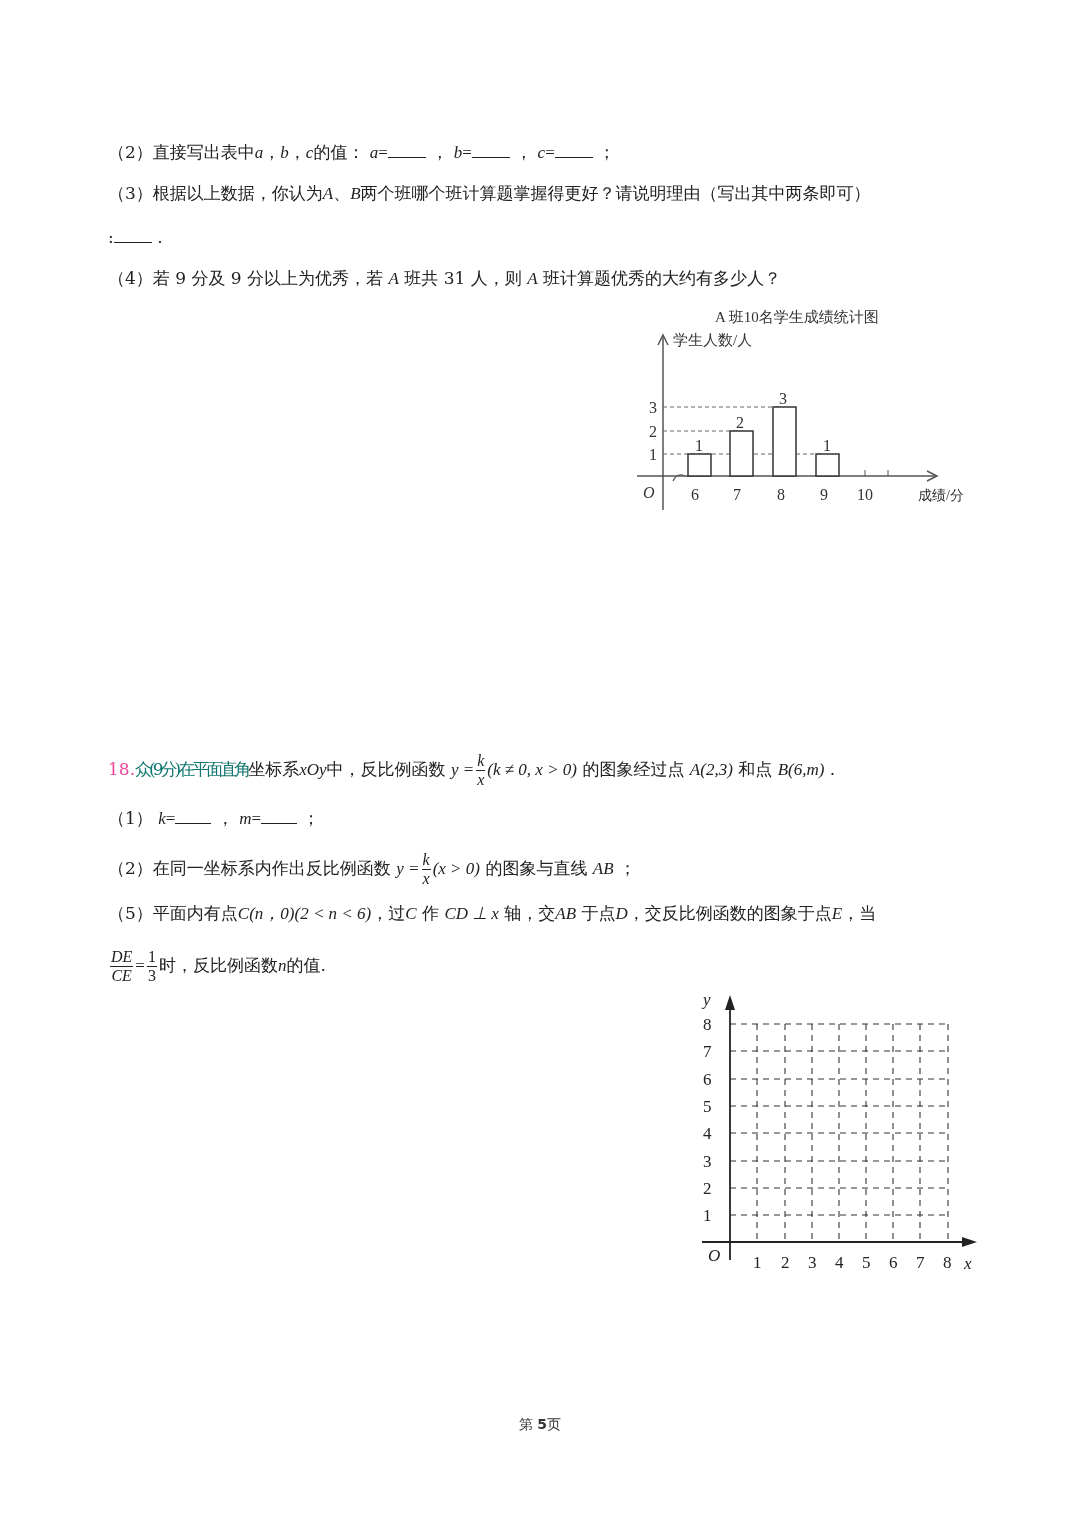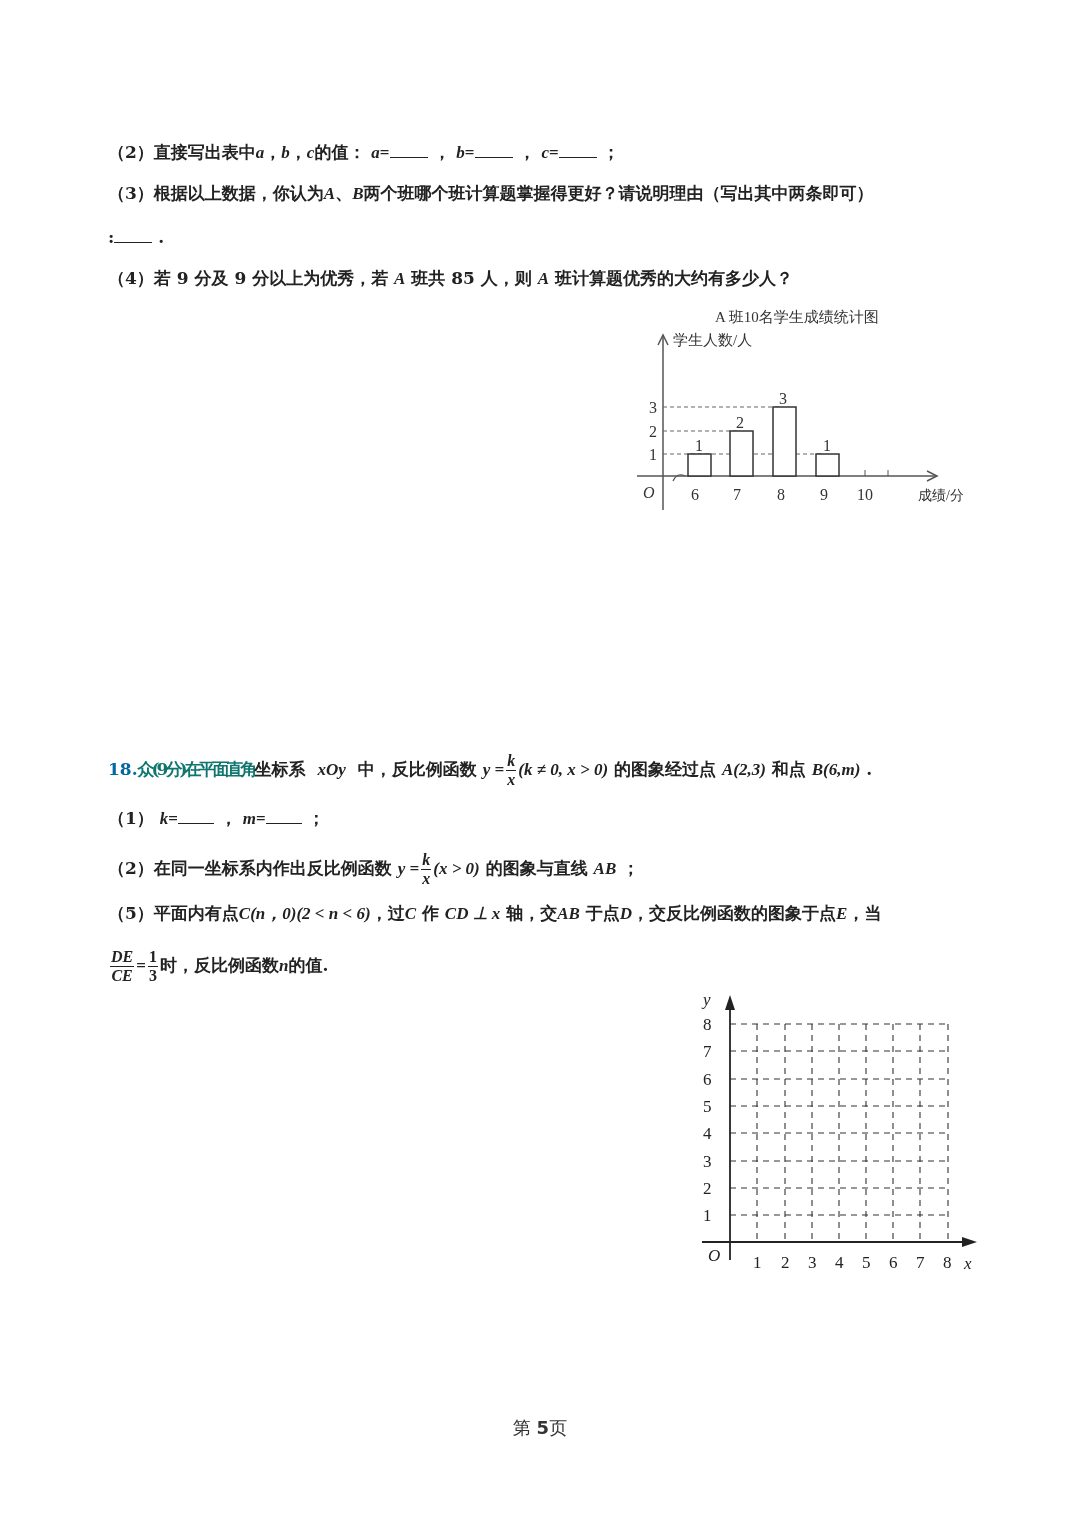--- a/index.html
+++ b/index.html
@@ -1,26 +1,26 @@
 <!DOCTYPE html>
 <html><head>
 <meta charset="utf-8">
 <style>
   html, body { margin:0; padding:0; background:#ffffff; }
   body { width:1080px; height:1527px; position:relative; overflow:hidden;
          font-family:"DejaVu Serif","Liberation Serif",serif; color:#222; }
-  .line { position:absolute; left:108px; font-size:17px; white-space:nowrap; line-height:24px;font-weight:bold; }
+  .line { position:absolute; left:108px; font-size:17px; white-space:nowrap; line-height:24px; }
   .it { font-style:italic; font-family:"Liberation Serif",serif; }
   .blank { display:inline-block; border-bottom:1.5px solid #222; height:18px; vertical-align:baseline; }
   .frac { display:inline-flex; flex-direction:column; align-items:center; vertical-align:middle; margin:0 2px; font-family:"Liberation Serif",serif; font-style:italic; font-size:16px; line-height:18px; }
   .frac .num { border-bottom:1px solid #222; padding:0 1px; }
   .frac .up { font-style:normal; }
   .serif { font-family:"Liberation Serif",serif; }
   svg text { font-family:"Liberation Serif",serif; }
-  .footer { position:absolute; left:0; width:1080px; top:1416px; text-align:center; font-size:18px; font-family:"DejaVu Sans",sans-serif; color:#333; }
+  .footer { position:absolute; left:0; width:1080px; top:1416px; text-align:center; font-size:14px; font-family:"DejaVu Sans",sans-serif; color:#333; }
   .footer b { font-weight:bold; }
 </style>
 </head>
 <body>
 
 <div class="line" style="top:139px;">
   <span>（2）直接写出表中</span><span class="it">a</span><span>，</span><span class="it">b</span><span>，</span><span class="it">c</span><span>的值：</span>
   <span class="it">a</span><span class="serif">=</span><span class="blank" style="width:38px;"></span>
   <span>，</span>
   <span class="it">b</span><span class="serif">=</span><span class="blank" style="width:38px;"></span>
@@ -31,21 +31,21 @@
 
 <div class="line" style="top:181px;text-align:right;">
   <span>（3）根据以上数据，你认为</span><span class="it">A</span><span>、</span><span class="it">B</span><span>两个班哪个班计算题掌握得更好？请说明理由（写出其中两条即可）</span>
 </div>
 <div class="line" style="top:224px;">
   <span>:</span><span class="blank" style="width:38px;"></span>
   <span>.</span>
 </div>
 
 <div class="line" style="top:266px;">
-  <span>（4）若 9 分及 9 分以上为优秀，若</span> <span class="it">A</span> <span>班共 85 人，则</span> <span class="it">A</span> <span>班计算题优秀的大约有多少人？</span>
+  <span>（4）若 9 分及 9 分以上为优秀，若</span> <span class="it">A</span> <span>班共 31 人，则</span> <span class="it">A</span> <span>班计算题优秀的大约有多少人？</span>
 </div>
 
 <svg style="position:absolute;left:625px;top:300px;" width="360" height="215" viewBox="0 0 360 215">
   <text x="90" y="22" font-size="15" fill="#333" font-family="DejaVu Sans,sans-serif">A 班10名学生成绩统计图</text>
 
   <line x1="38" y1="35" x2="38" y2="210" stroke="#555" stroke-width="1.5"></line>
   <polyline points="33,45 38,35 43,45" fill="none" stroke="#555" stroke-width="1.5"></polyline>
   <text x="48" y="45" font-size="15" fill="#333" font-family="DejaVu Sans,sans-serif">学生人数/人</text>
 
   <line x1="12" y1="176" x2="312" y2="176" stroke="#555" stroke-width="1.5"></line>
@@ -75,21 +75,21 @@
   <text x="18" y="198" font-size="16" font-style="italic" fill="#333">O</text>
   <text x="66" y="200" font-size="16" fill="#333">6</text>
   <text x="108" y="200" font-size="16" fill="#333">7</text>
   <text x="152" y="200" font-size="16" fill="#333">8</text>
   <text x="195" y="200" font-size="16" fill="#333">9</text>
   <text x="232" y="200" font-size="16" fill="#333">10</text>
   <text x="293" y="200" font-size="14" fill="#333" font-family="DejaVu Sans,sans-serif">成绩/分</text>
 </svg>
 
 <div class="line" style="top:752px;">
-  <span style="color:#0369a1;">18.</span><span style="color:#0f766e;letter-spacing:-3px;margin-top:38px;">众(9分)在平面直角</span><span>坐标系</span><span class="it" style="margin:0 12px;">xOy</span><span>中，反比例函数</span>
+  <span style="color:#ec4899;">18.</span><span style="color:#0f766e;letter-spacing:-3px;margin-top:38px;">众(9分)在平面直角</span><span>坐标系</span><span class="it" style="margin:0 0;">xOy</span><span>中，反比例函数</span>
   <span class="it">y =</span><span class="frac">
       <span class="num">k</span>
       <span>x</span>
     </span><span class="it">(k ≠ 0, x &gt; 0)</span>
   <span>的图象经过点</span>
   <span class="it">A(2,3)</span>
   <span>和点</span>
   <span class="it">B(6,m)</span>
   <span>.</span>
 </div>

